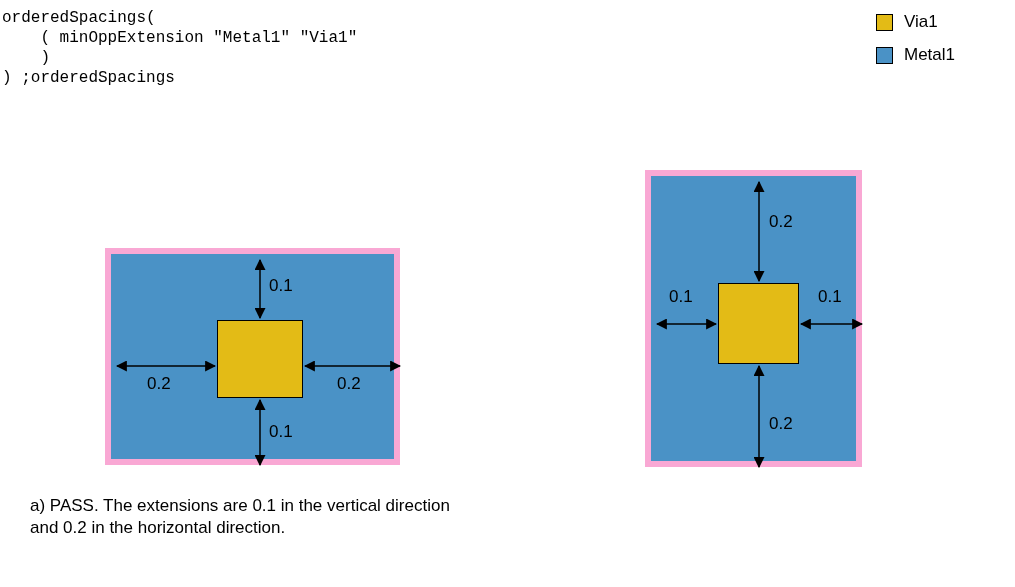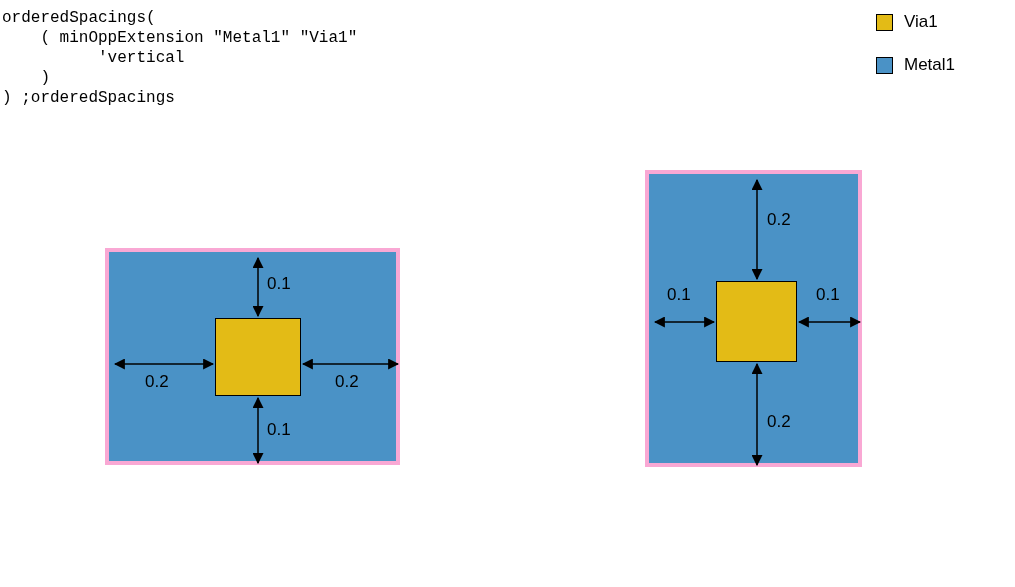--- a/index.html
+++ b/index.html
@@ -7,29 +7,29 @@
   body { font-family:"Liberation Sans", sans-serif; color:#000; }
   .page { position:relative; width:1015px; height:587px; background:#ffffff; overflow:hidden; }
 
   
   .code { position:absolute; left:2px; top:8px;
           font-family:"Liberation Mono","DejaVu Sans Mono",monospace;
           font-size:16px; line-height:20px; }
   .code div { white-space:pre; }
 
   
-  .legend { position:absolute; left:876px; top:12px; display:flex; flex-direction:column; gap:23px; }
+  .legend { position:absolute; left:876px; top:12px; display:flex; flex-direction:column; gap:13px; }
   .legend-row { display:flex; align-items:center; gap:11px; }
   .swatch { width:17px; height:17px; border:1px solid #000; flex:0 0 auto; }
   .swatch-via1 { background:var(--via1,#e3bb16); }
   .swatch-metal1 { background:var(--metal1,#4a92c6); }
   .legend-label { font-size:17px; }
 
   
-  .diagram { position:absolute; background:var(--metal1,#4a92c6); border:4px solid #f9a8d4;text-decoration:underline; }
+  .diagram { position:absolute; background:var(--metal1,#4a92c6); border:6px solid #f9a8d4;text-decoration:underline; }
   .diagram-a { left:105px; top:248px; width:295px; height:217px; }
   .diagram-b { left:645px; top:170px; width:217px; height:297px; }
   .via-square { position:absolute; background:var(--via1,#e3bb16); border:1px solid #000; }
   .diagram-a .via-square { left:106px; top:66px; width:86px; height:78px; }
   .diagram-b .via-square { left:67px; top:107px; width:81px; height:81px; }
   svg.arrows { position:absolute; left:0; top:0; }
   svg.arrows line { stroke:#000; stroke-width:1.5; }
   svg.arrows marker path { fill:#000; }
   .measure { position:absolute; font-size:17px; }
 
@@ -46,21 +46,21 @@
   
   .caption { position:absolute; font-size:17px; line-height:22px; }
   .caption-a { left:30px;  top:495px; width:445px; }
   .caption-b { left:560px; top:495px; width:428px; }
 </style>
 </head>
 <body>
 
 <div class="page">
 
-  <pre class="code"><div>orderedSpacings(</div><div>    ( minOppExtension "Metal1" "Via1"</div><div>          'vertical</div><div>    )</div><div>) ;orderedSpacings</div></pre>
+  <pre class="code"><div>orderedSpacings(</div><div>    ( minOppExtension "Metal1" "Via1"</div><div>    )</div><div>) ;orderedSpacings</div></pre>
 
   <div class="legend">
     <div class="legend-row">
       <span class="swatch swatch-via1"></span>
       <span class="legend-label">Via1</span>
     </div>
     <div class="legend-row">
       <span class="swatch swatch-metal1"></span>
       <span class="legend-label">Metal1</span>
     </div>
@@ -97,14 +97,15 @@
       <line x1="108" y1="190" x2="108" y2="291" marker-start="url(#ahB)" marker-end="url(#ahB)"></line>
       <line x1="6" y1="148" x2="65" y2="148" marker-start="url(#ahB)" marker-end="url(#ahB)"></line>
       <line x1="150" y1="148" x2="211" y2="148" marker-start="url(#ahB)" marker-end="url(#ahB)"></line>
     </svg>
     <div class="measure m-b-top">0.2</div>
     <div class="measure m-b-bottom">0.2</div>
     <div class="measure m-b-left">0.1</div>
     <div class="measure m-b-right">0.1</div>
   </div>
 
+  <div class="caption caption-a">a) PASS. The extensions are 0.1 in the vertical direction and 0.2 in the horizontal direction.</div>
 
 </div>
 
 </body></html>

